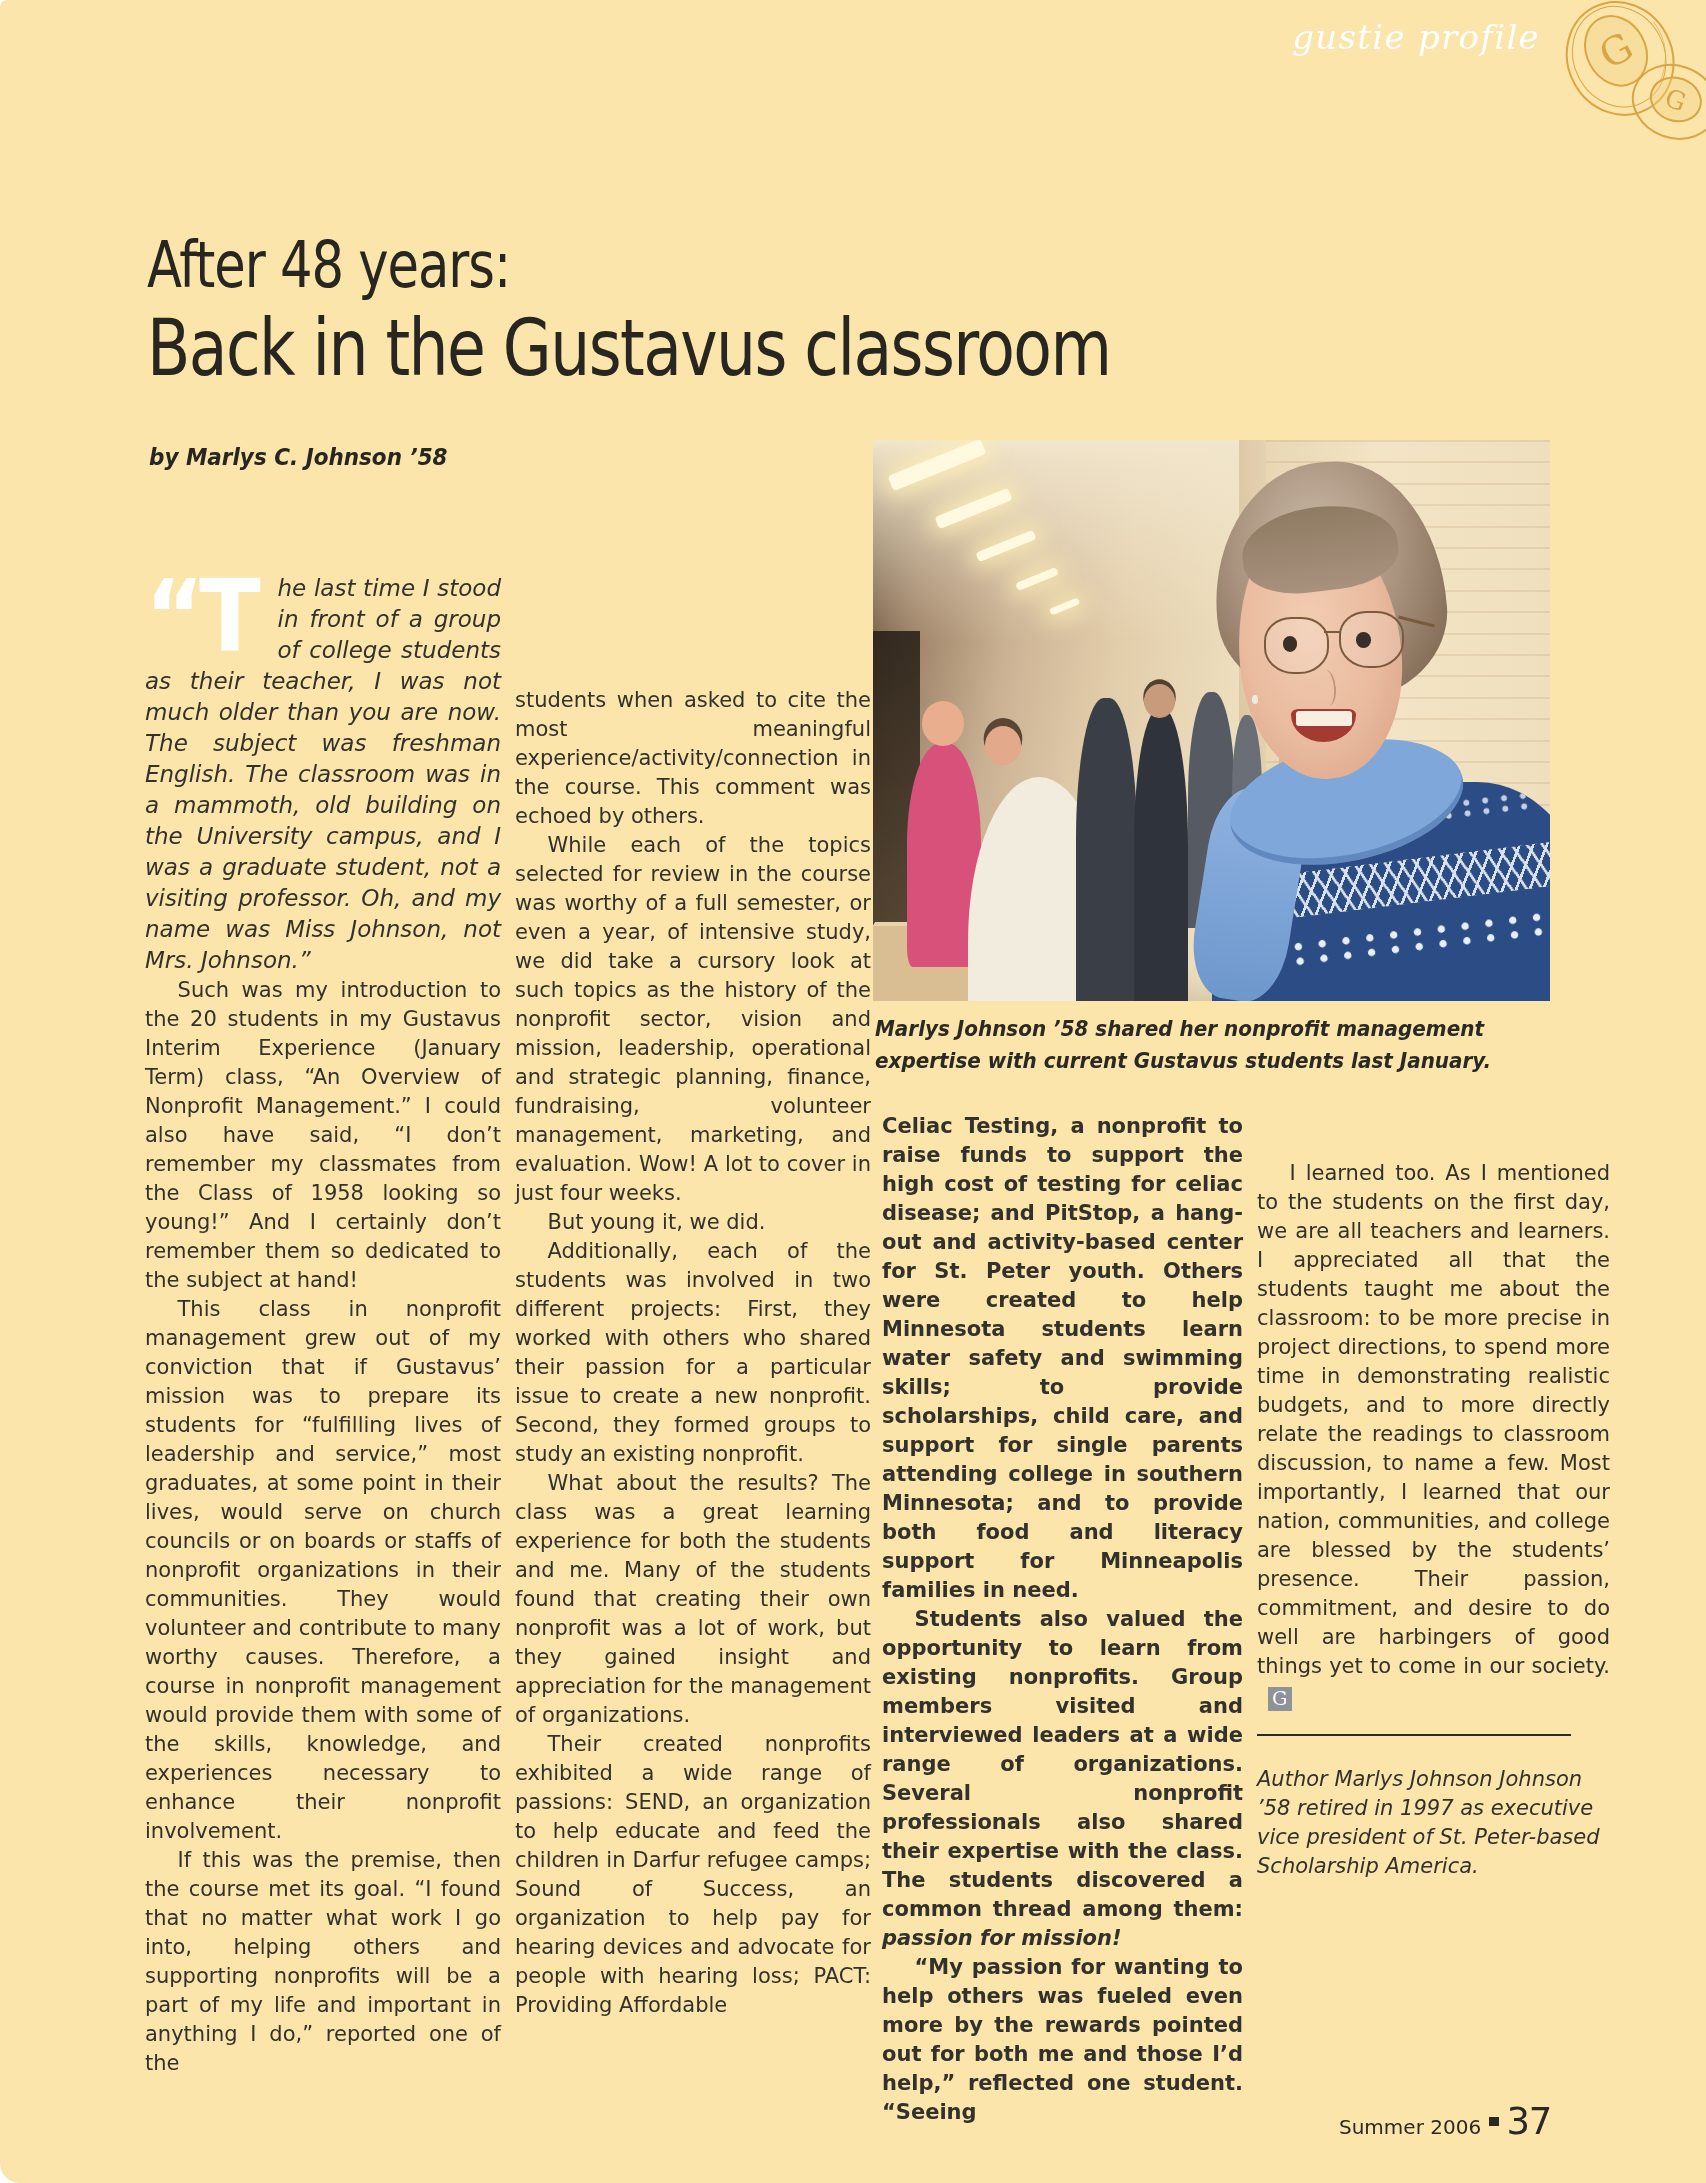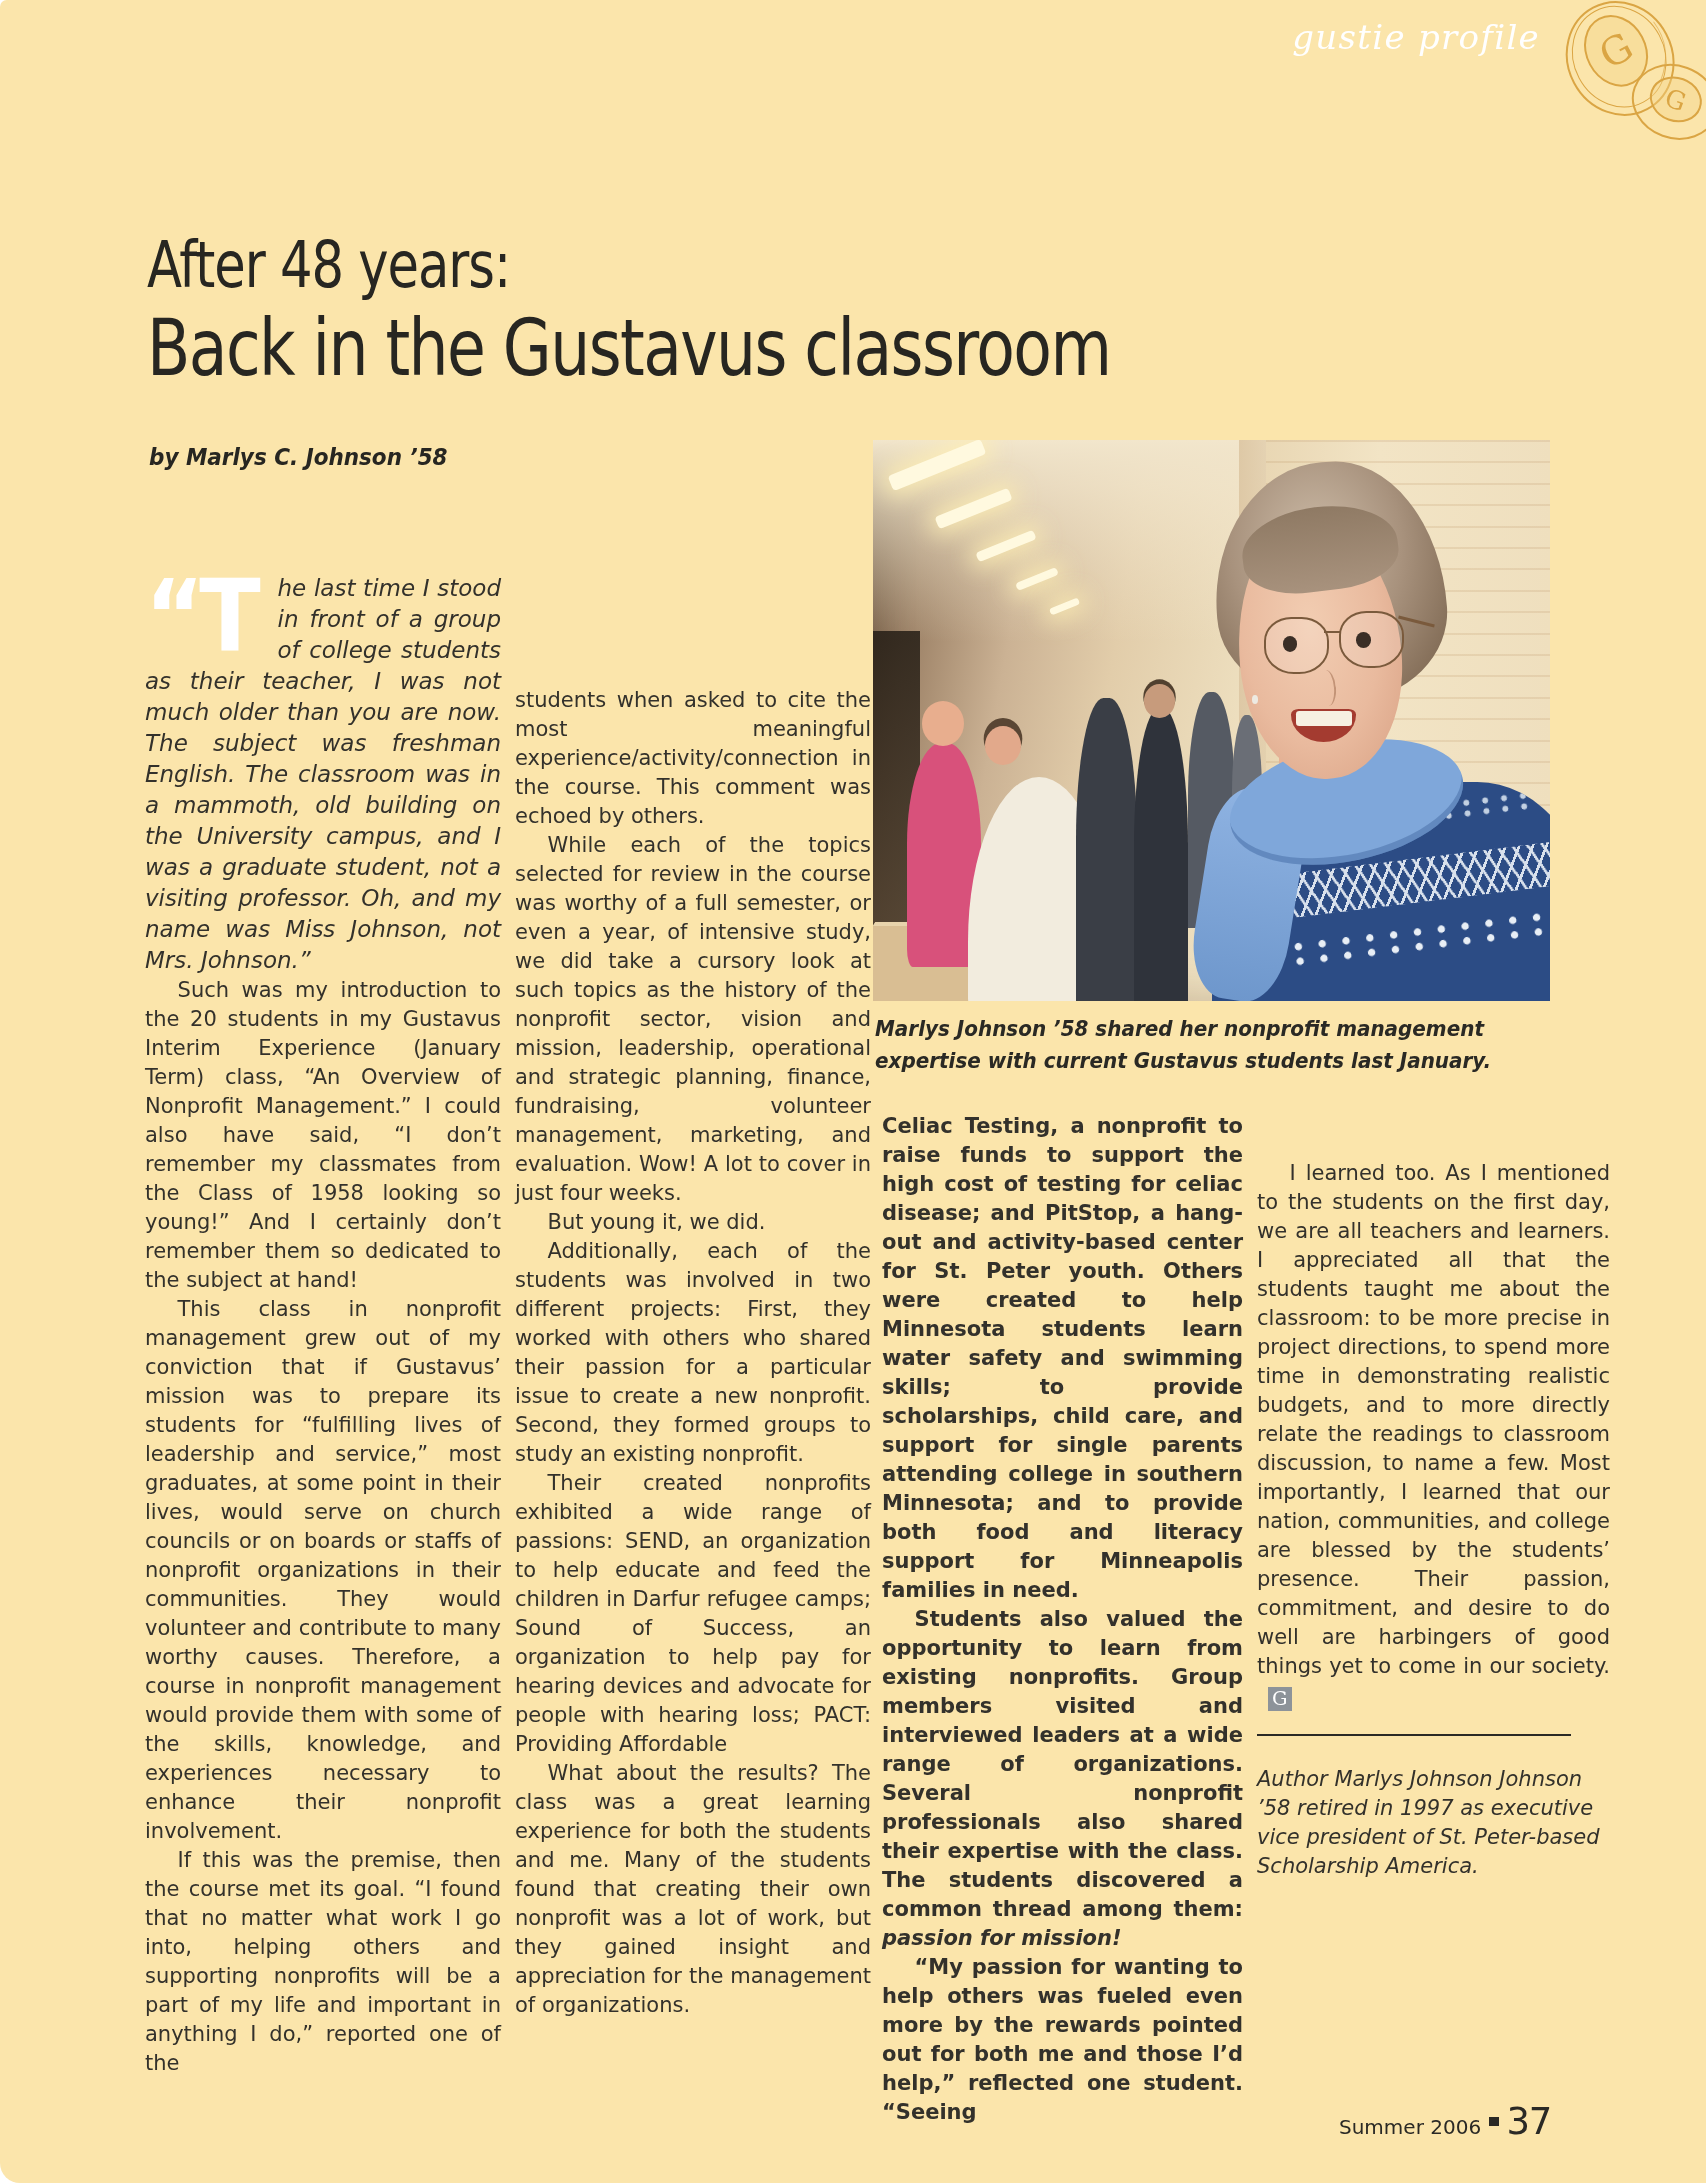--- a/index.html
+++ b/index.html
@@ -225,22 +225,22 @@
         <p class="para indent">This class in nonprofit management grew out of my conviction that if Gustavus’ mission was to prepare its students for “fulfilling lives of leadership and service,” most graduates, at some point in their lives, would serve on church councils or on boards or staffs of nonprofit organizations in their communities. They would volunteer and contribute to many worthy causes. Therefore, a course in nonprofit management would provide them with some of the skills, knowledge, and experiences necessary to enhance their nonprofit involvement.</p>
         <p class="para indent">If this was the premise, then the course met its goal. “I found that no matter what work I go into, helping others and supporting nonprofits will be a part of my life and important in anything I do,” reported one of the</p>
       </div>
   </div>
 
   <div class="col col2">
       <p class="para">students when asked to cite the most meaningful experience/activity/connection in the course. This comment was echoed by others.</p>
       <p class="para indent">While each of the topics selected for review in the course was worthy of a full semester, or even a year, of intensive study, we did take a cursory look at such topics as the history of the nonprofit sector, vision and mission, leadership, operational and strategic planning, finance, fundraising, volunteer management, marketing, and evaluation. Wow! A lot to cover in just four weeks.</p>
       <p class="para indent">But young it, we did.</p>
       <p class="para indent">Additionally, each of the students was involved in two different projects: First, they worked with others who shared their passion for a particular issue to create a new nonprofit. Second, they formed groups to study an existing nonprofit.</p>
+      <p class="para indent">What about the results? The class was a great learning experience for both the students and me. Many of the students found that creating their own nonprofit was a lot of work, but they gained insight and appreciation for the management of organizations.</p>
       <p class="para indent">Their created nonprofits exhibited a wide range of passions: SEND, an organization to help educate and feed the children in Darfur refugee camps; Sound of Success, an organization to help pay for hearing devices and advocate for people with hearing loss; PACT: Providing Affordable</p>
-      <p class="para indent">What about the results? The class was a great learning experience for both the students and me. Many of the students found that creating their own nonprofit was a lot of work, but they gained insight and appreciation for the management of organizations.</p>
     </div>
 
   <div class="col col3">
       <p class="para">Celiac Testing, a nonprofit to raise funds to support the high cost of testing for celiac disease; and PitStop, a hang-out and activity-based center for St. Peter youth. Others were created to help Minnesota students learn water safety and swimming skills; to provide scholarships, child care, and support for single parents attending college in southern Minnesota; and to provide both food and literacy support for Minneapolis families in need.</p>
       <p class="para indent">Students also valued the opportunity to learn from existing nonprofits. Group members visited and interviewed leaders at a wide range of organizations. Several nonprofit professionals also shared their expertise with the class. The students discovered a common thread among them: <i>passion for mission!</i></p>
       <p class="para indent">“My passion for wanting to help others was fueled even more by the rewards pointed out for both me and those I’d help,” reflected one student. “Seeing</p>
     </div>
 
   <div class="col col4">
     <div>

